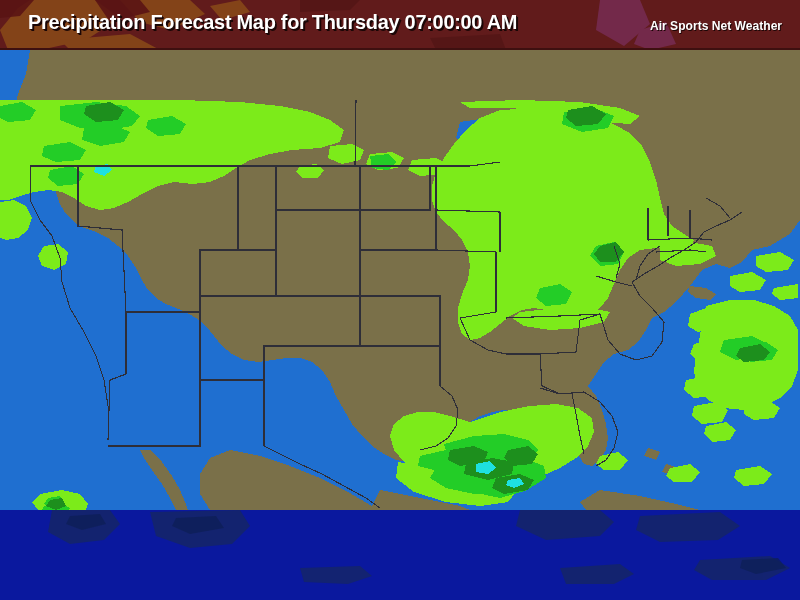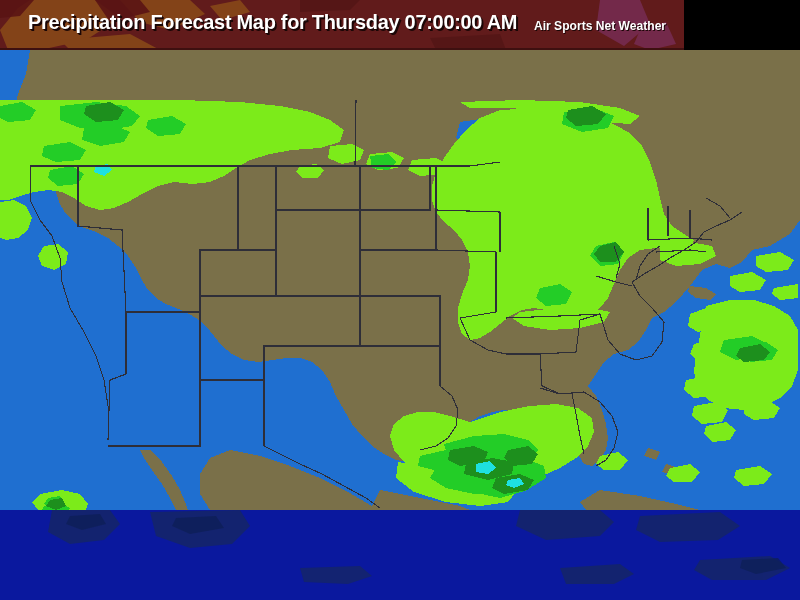--- a/index.html
+++ b/index.html
@@ -1,20 +1,20 @@
 <!DOCTYPE html>
 <html><head>
 <meta charset="utf-8">
 <style>
   html,body{margin:0;padding:0;background:#000;}
   body{width:800px;height:600px;overflow:hidden;font-family:"Liberation Sans",sans-serif;}
   #app{position:relative;width:800px;height:600px;}
 
   
-  #header{position:absolute;left:0;top:0;width:684px;height:50px;
+  #header{position:absolute;left:0;top:0;width:800px;height:50px;
     background:#611b1b;overflow:hidden;}
   #header .tex{position:absolute;left:0;top:0;width:800px;height:50px;}
   #title{position:absolute;left:28px;top:10px;
     font-size:21px;font-weight:bold;color:#ffffff;letter-spacing:-0.3px;
     font-family:"Liberation Sans Narrow","Liberation Sans",sans-serif;
     transform:scaleX(0.95);transform-origin:left center;
     text-shadow:2px 2px 0 #1a0606,1px 1px 0 #1a0606;white-space:nowrap;}
   #brand{position:absolute;right:18px;top:18px;
     font-size:13px;font-weight:bold;color:#ffffff;
     font-family:"Liberation Sans Narrow","Liberation Sans",sans-serif;

